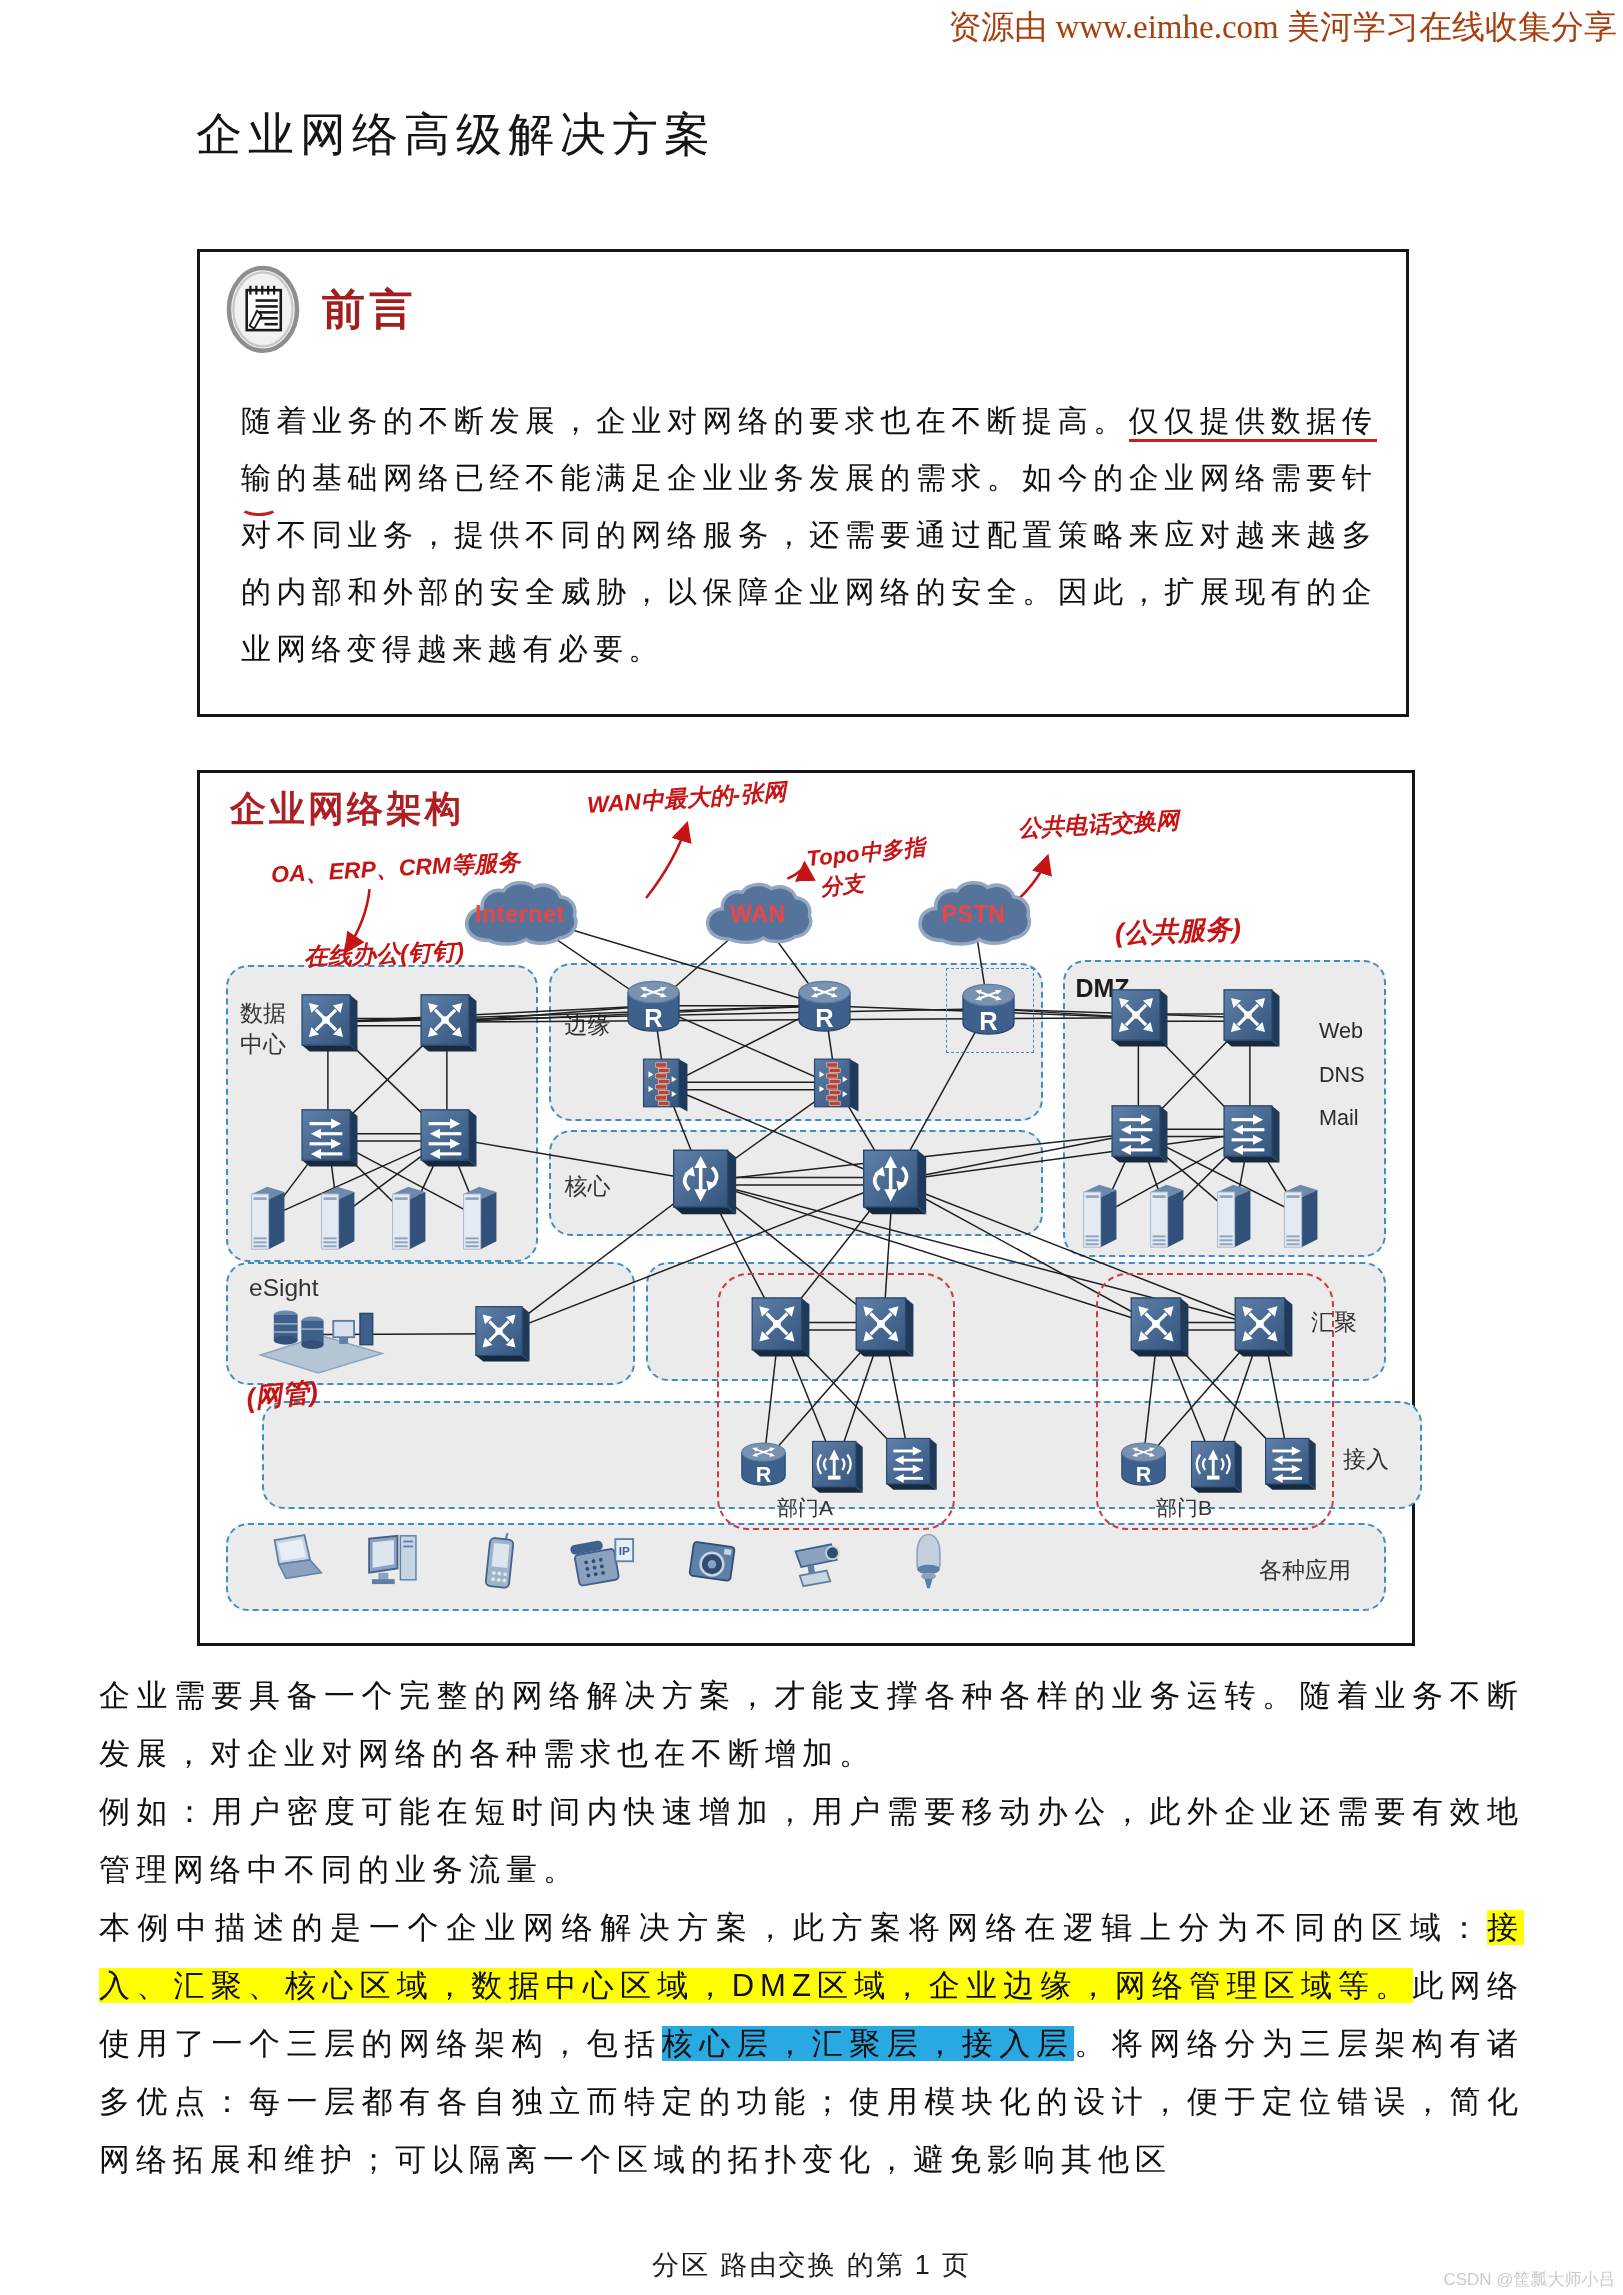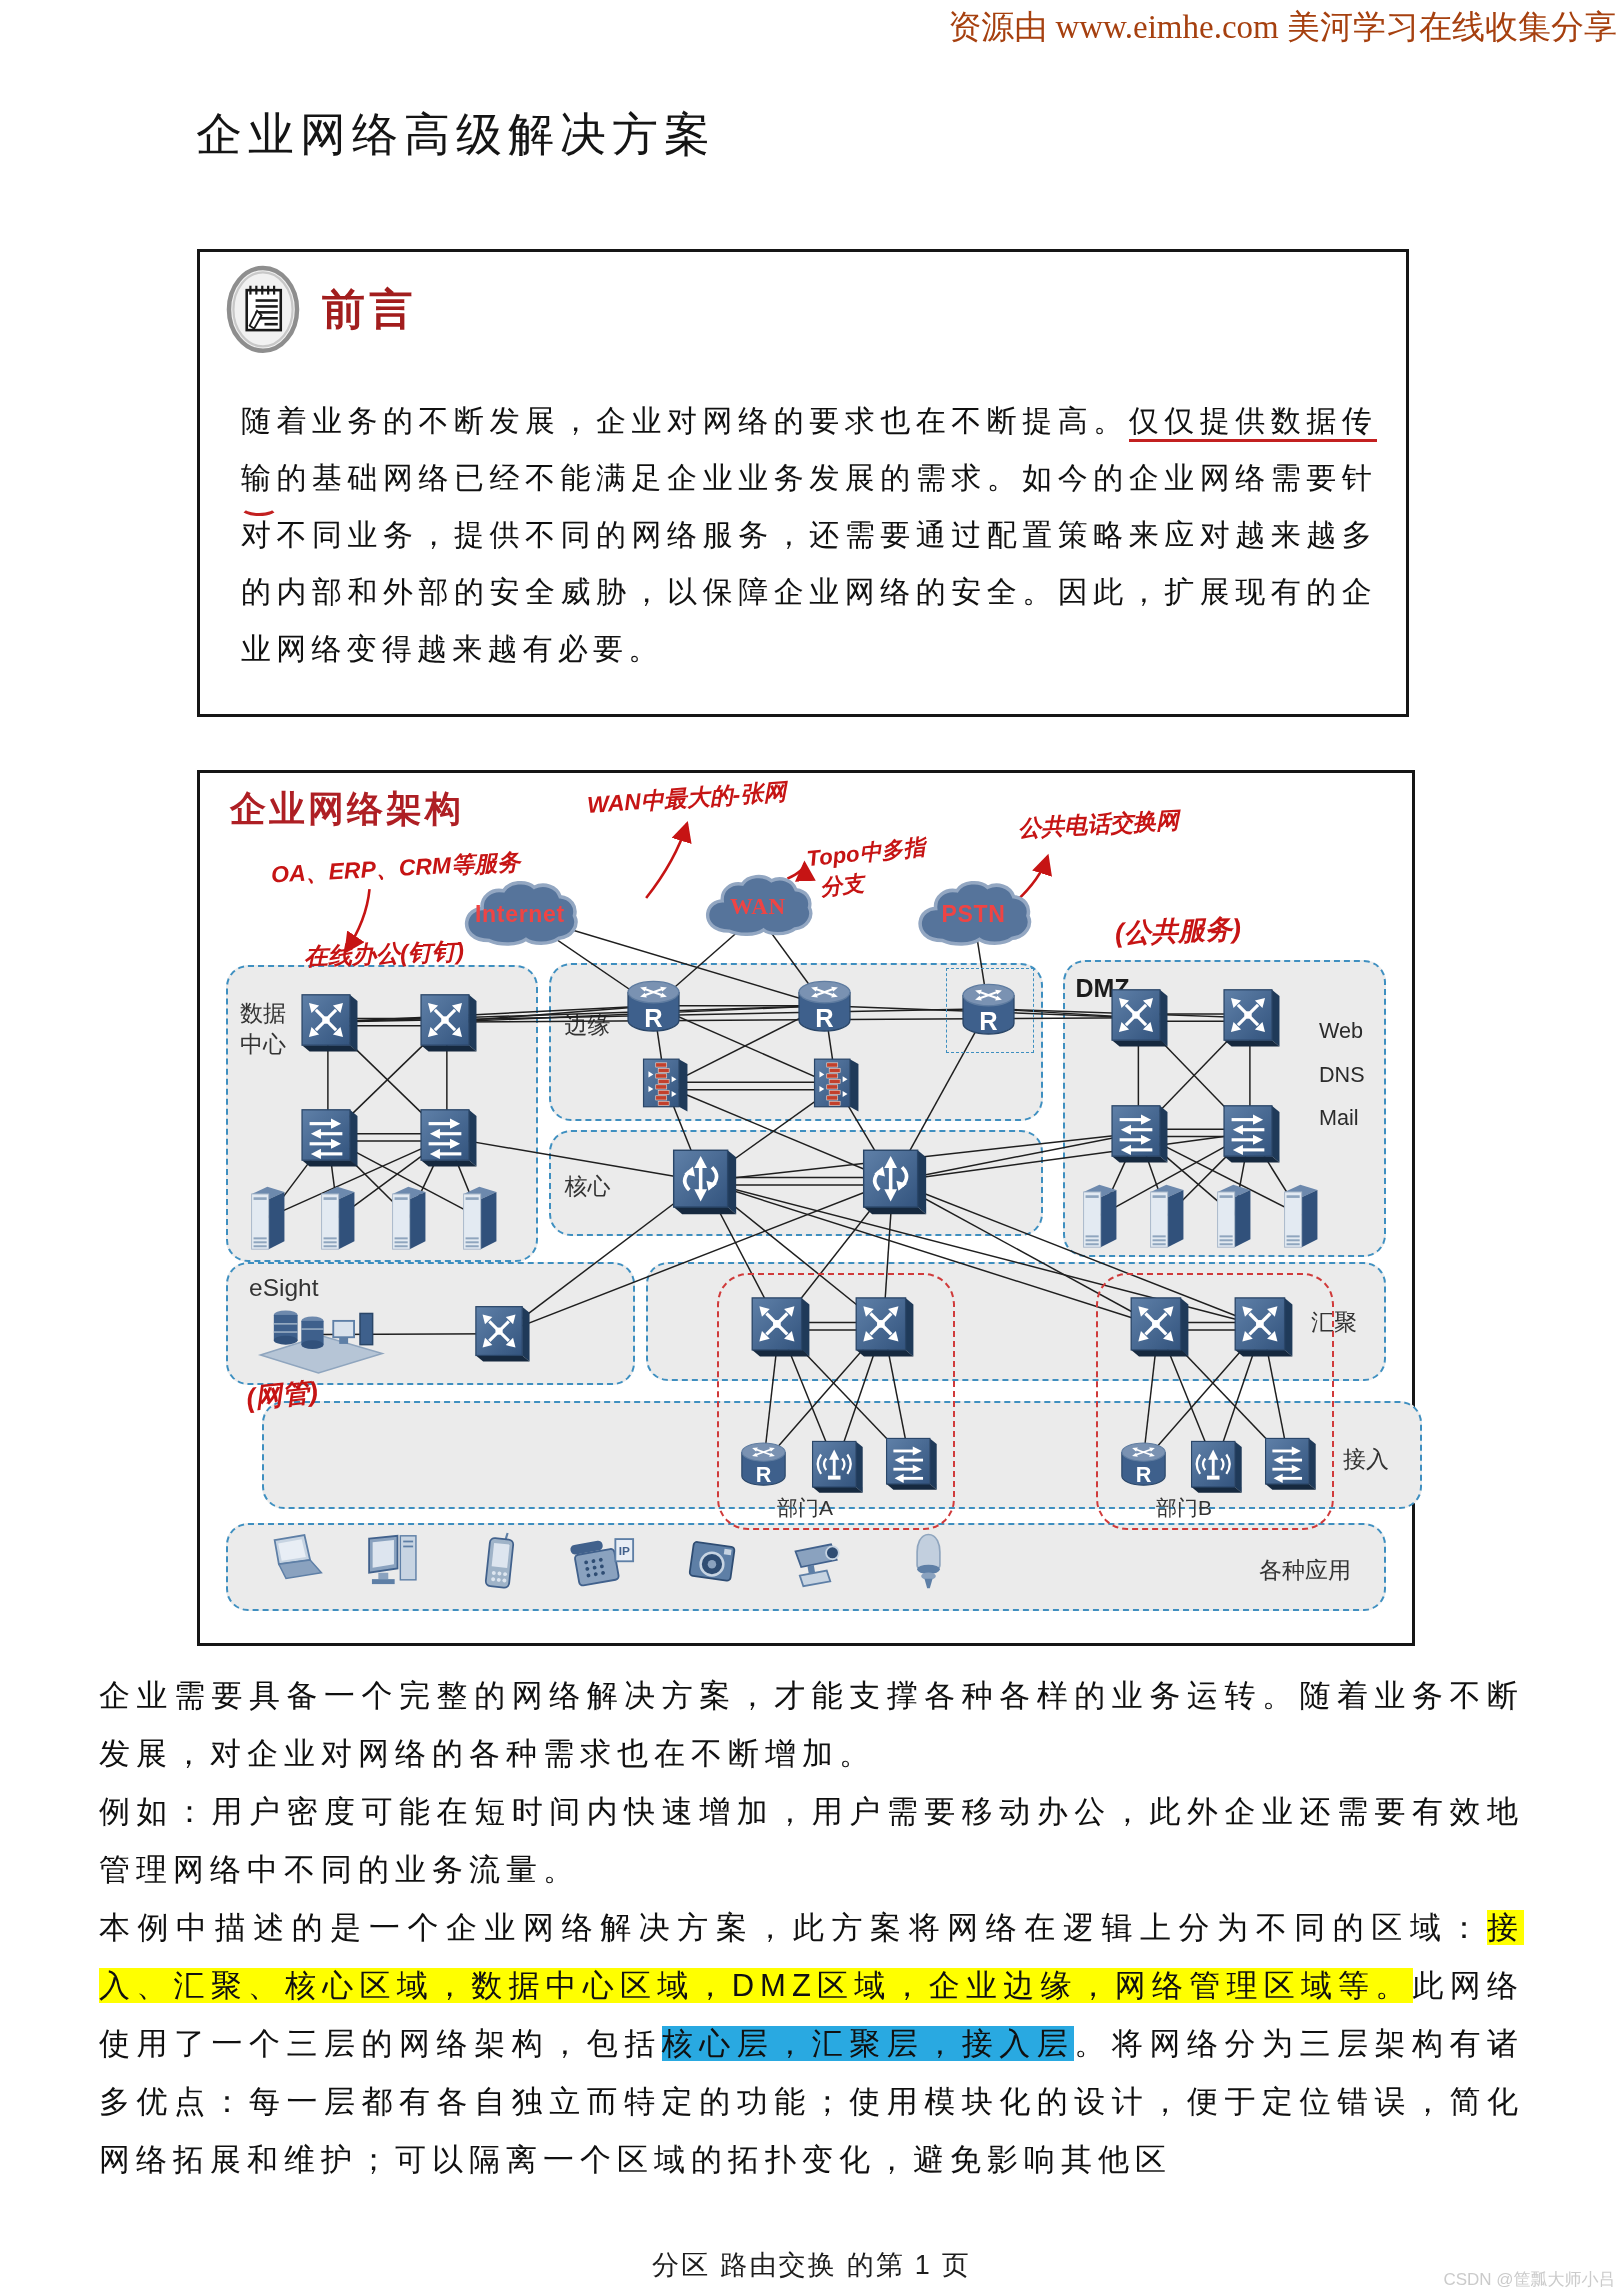--- a/index.html
+++ b/index.html
@@ -236,21 +236,21 @@
       <div class="r3box" style="left:746px;top:195px;width:86px;height:83px;"></div>
 
       <div class="cloud" style="left:257px;top:106px;width:126px;height:71px;">
         <span style="position:absolute;inset:0;">
             <svg viewBox="0 0 200 120">
               <path d="M48 104 C20 104 8 88 10 72 C12 58 24 50 36 50 C34 30 52 16 72 20 C82 4 110 2 124 14 C140 6 162 12 168 30 C186 32 196 46 192 62 C200 78 188 98 166 100 C150 112 120 110 110 102 C96 112 66 112 48 104 Z" fill="#56749B" stroke="#93A7C2" stroke-width="6"></path>
             </svg>
           </span>
         <span class="cloud-label">Internet</span>
       </div>
-      <div class="cloud" style="left:502px;top:100px;width:112px;height:67px;font-family:Liberation Serif, serif;">
+      <div class="cloud" style="left:502px;top:108px;width:112px;height:67px;">
         <span style="position:absolute;inset:0;">
             <svg viewBox="0 0 200 120">
               <path d="M48 104 C20 104 8 88 10 72 C12 58 24 50 36 50 C34 30 52 16 72 20 C82 4 110 2 124 14 C140 6 162 12 168 30 C186 32 196 46 192 62 C200 78 188 98 166 100 C150 112 120 110 110 102 C96 112 66 112 48 104 Z" fill="#56749B" stroke="#93A7C2" stroke-width="6"></path>
             </svg>
           </span>
         <span class="cloud-label">WAN</span>
       </div>
       <div class="cloud" style="left:714px;top:106px;width:119px;height:71px;">
         <span style="position:absolute;inset:0;">
             <svg viewBox="0 0 200 120">

